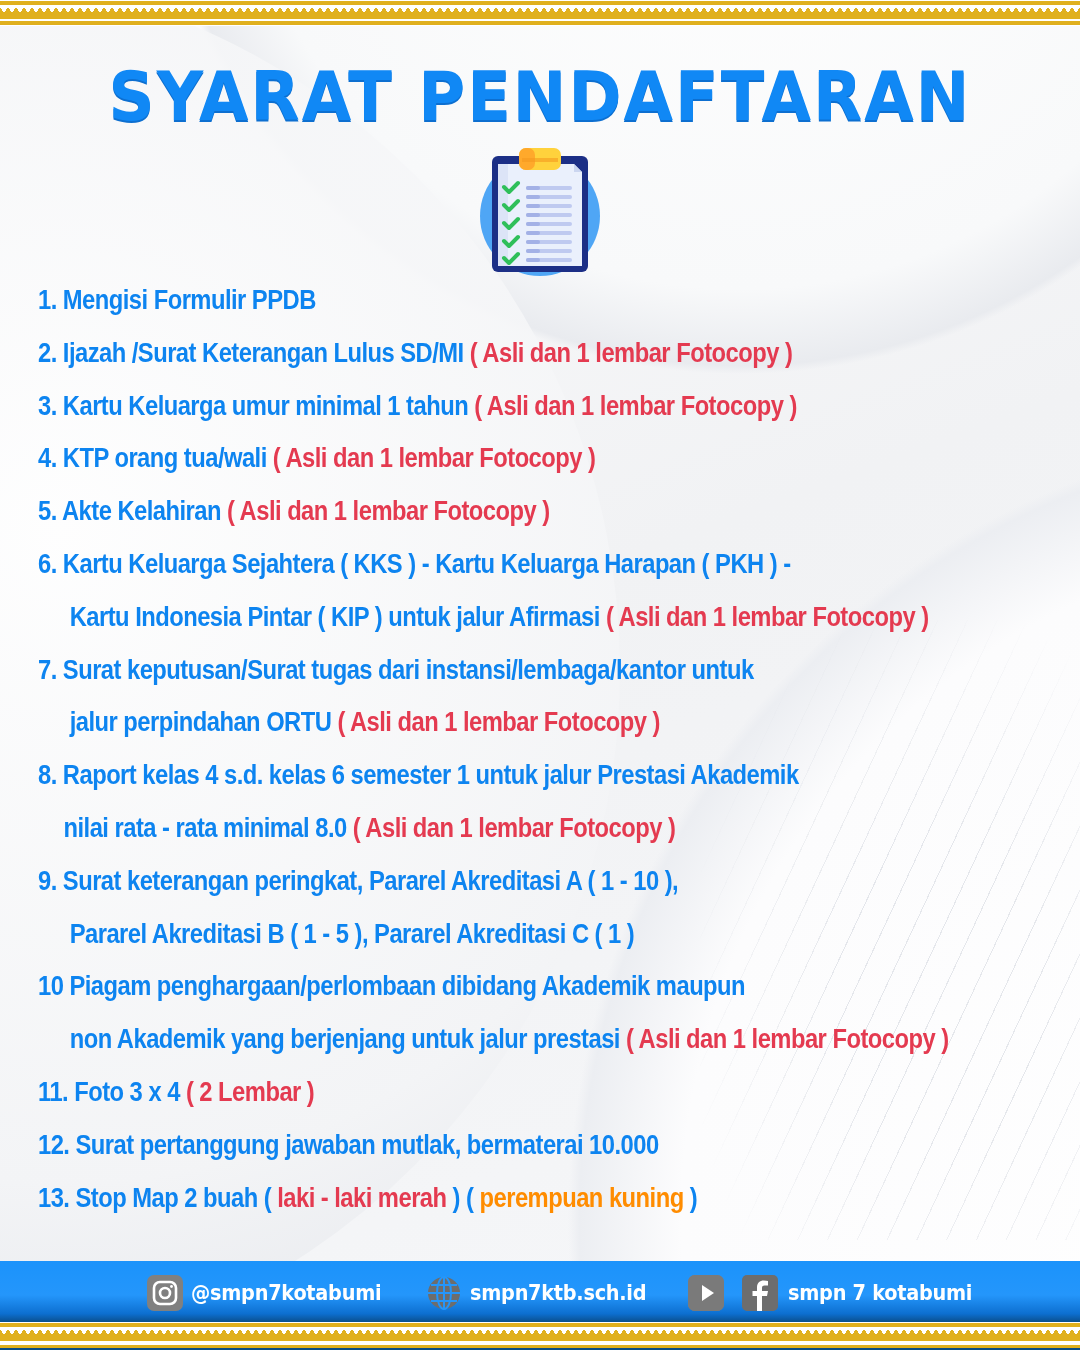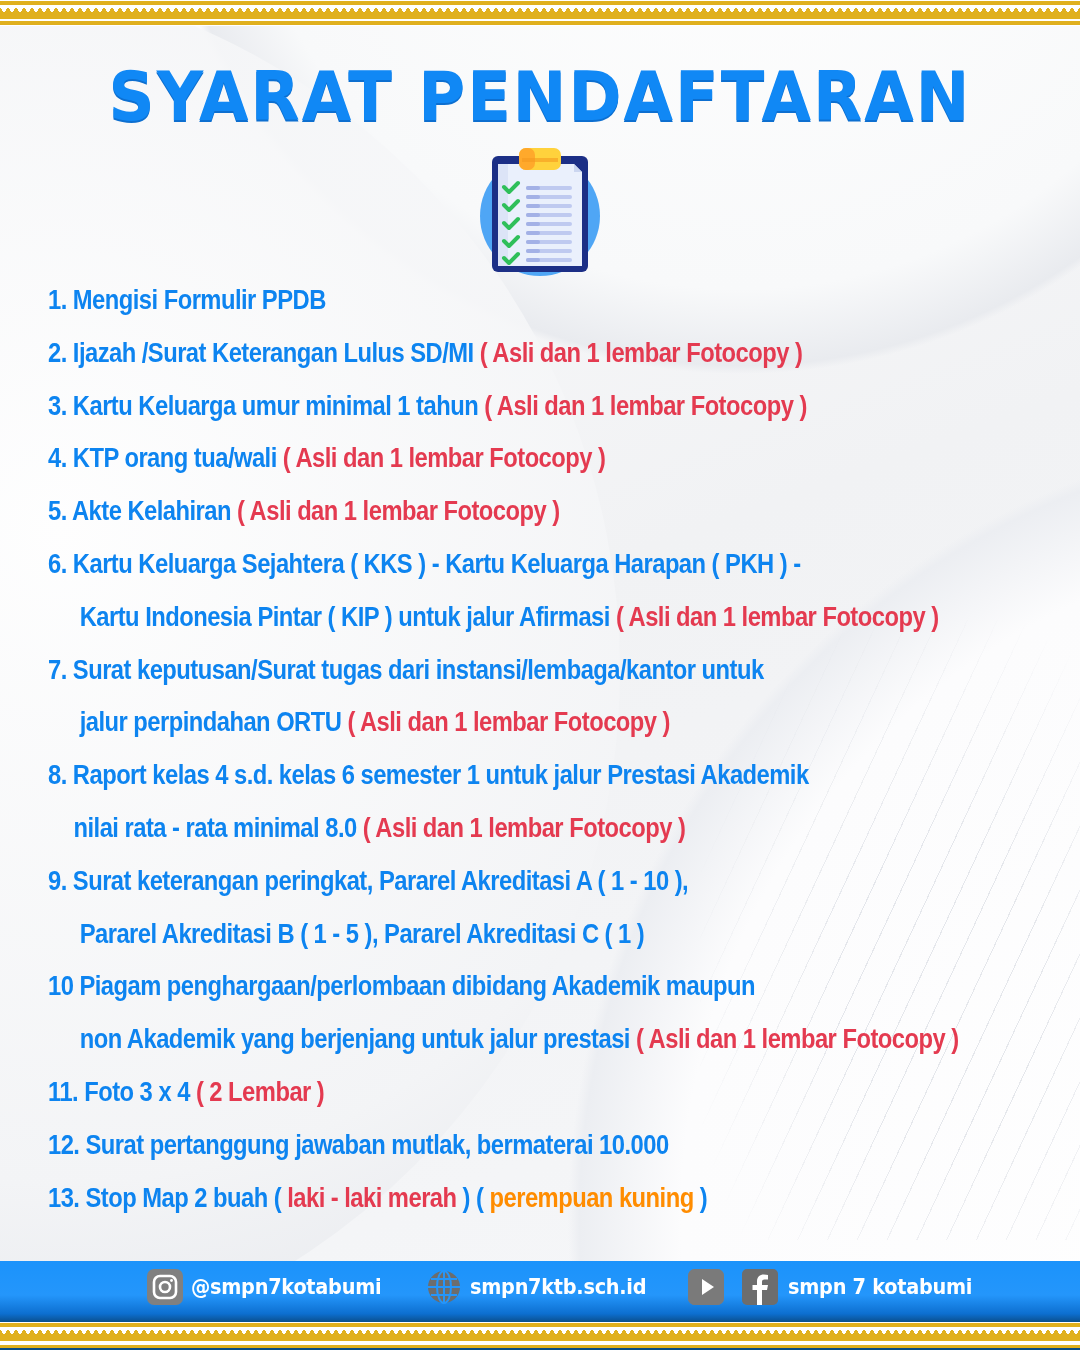--- a/index.html
+++ b/index.html
@@ -59,38 +59,38 @@
   .title {
     position: absolute; z-index: 2; top: 60px; left: 0; width: 1080px; text-align: center;
     font-family: "DejaVu Sans", sans-serif; font-weight: bold; font-size: 64px; letter-spacing: 2px;
     color: #1088f5;
     text-shadow: 0 2px 0 #0d6fd0;
     transform: scaleY(1.05);
   }
 
   .clipboard { position: absolute; z-index: 2; left: 478px; top: 146px; width: 124px; height: 130px; }
 
-  .list { position: absolute; z-index: 2; left: 48px; top: 280px; width: 1030px; }
+  .list { position: absolute; z-index: 2; left: 38px; top: 280px; width: 1030px; }
   .row {
     height: 52.8px; line-height: 40px; white-space: nowrap;
     font-family: "Liberation Sans", sans-serif; font-weight: bold; font-size: 27px;
     letter-spacing: -0.6px; transform-origin: left center; transform: scaleX(0.88);
   }
   .row.indent { padding-left: 36px; }
   .row.indent-s { padding-left: 29px; }
   .blue { color: #0d84f0; }
   .red { color: #e43a50; }
   .orange { color: #ff8c00; }
 
   .footer {
     position: absolute; z-index: 2; left: 0; top: 1261px; width: 1080px; height: 62px;
     background: linear-gradient(to bottom, #1b93fb 0%, #2496fb 55%, #0d6fd0 85%, #0a4c86 100%);
   }
   .footer .items {
-    position: absolute; left: 147px; top: 8px; height: 36px; display: flex; align-items: center; text-align: right;
+    position: absolute; left: 147px; top: 14px; height: 36px; display: flex; align-items: center; text-align: right;
   }
   .footer .ico {
     width: 36px; height: 36px; border-radius: 7px; background: #808080; position: relative;
     display: inline-flex; align-items: center; justify-content: center; margin-right: 8px;
   }
   .footer .label {
     color: #ffffff; font-family: "DejaVu Sans", sans-serif; font-weight: bold; font-size: 21px;
     letter-spacing: -0.3px; transform: scaleX(0.92); transform-origin: left center; display: inline-block;
   }
 </style>

